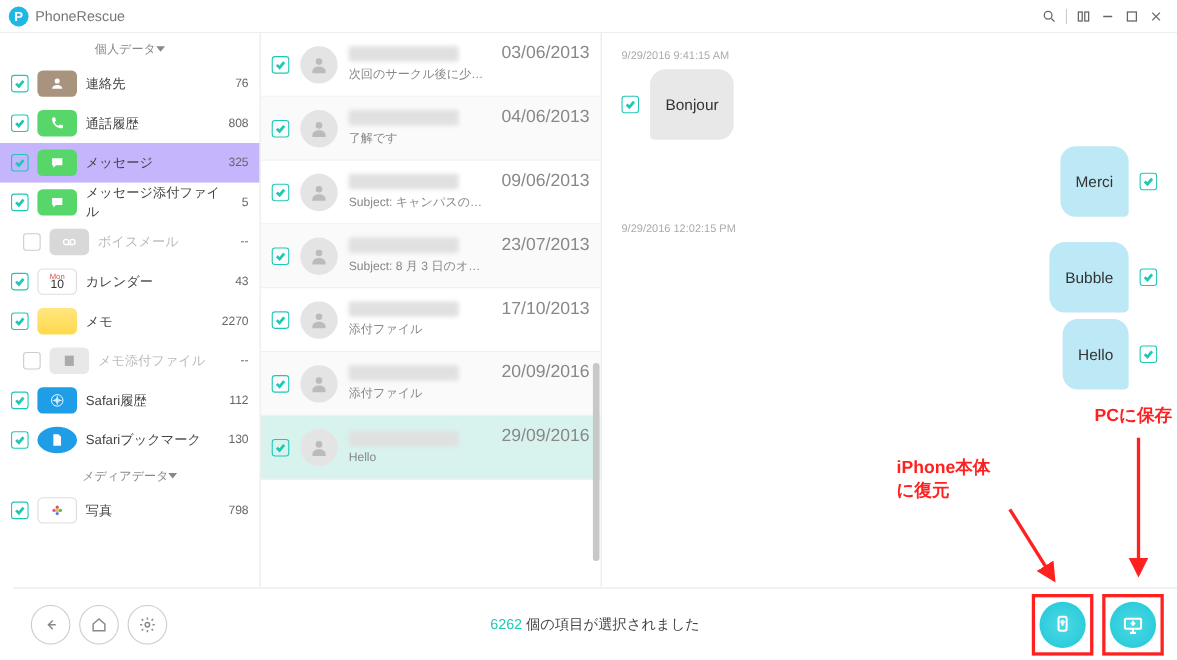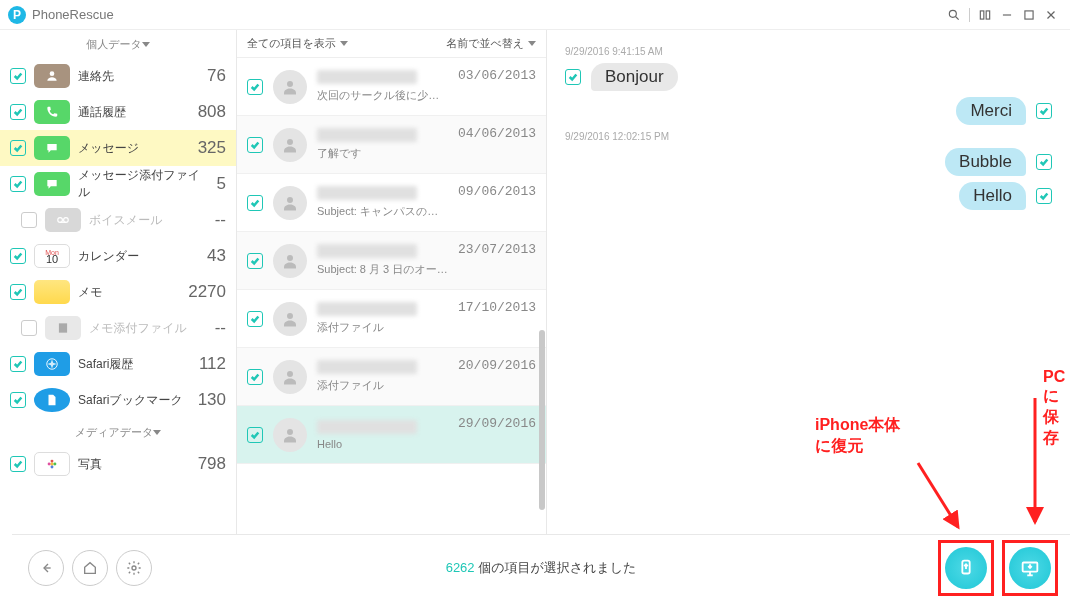--- a/index.html
+++ b/index.html
@@ -11,21 +11,21 @@
 .titlebar-spacer { flex: 1; }
 .titlebar-btn { width: 22px; height: 22px; display: flex; align-items: center; justify-content: center; color: #666; cursor: pointer; }
 .titlebar-btn svg { width: 14px; height: 14px; }
 .titlebar-sep { width: 1px; height: 14px; background: #ccc; margin: 0 4px; }
 
 .main { display: flex; height: 504px; }
 
 .sidebar { width: 237px; border-right: 1px solid #e8e8e8; overflow-y: auto; }
 .section-header { height: 28px; display: flex; align-items: center; padding: 0 12px; color: #888; font-size: 11px; justify-content: center; cursor: pointer; }
 .sidebar-item { height: 36px; display: flex; align-items: center; padding: 0 10px; cursor: pointer; gap: 8px; }
-.sidebar-item.active { background: #fef9c3; }
+.sidebar-item.active { background: #c4b5fd; }
 .sidebar-item.disabled { color: #bbb; padding-left: 21px; }
 .chk { width: 16px; height: 16px; border: 1.5px solid #1fc7b6; border-radius: 3px; display: flex; align-items: center; justify-content: center; flex-shrink: 0; }
 .chk.disabled { border-color: #ccc; }
 .chk svg { width: 10px; height: 10px; stroke: #1fc7b6; stroke-width: 3; fill: none; }
 .app-icon { width: 36px; height: 24px; border-radius: 5px; display: flex; align-items: center; justify-content: center; flex-shrink: 0; }
 .app-icon svg { width: 14px; height: 14px; }
 .ic-contacts { background: #a8937f; }
 .ic-calls { background: #57d769; }
 .ic-msg { background: #57d769; }
 .ic-attach { background: #57d769; }
@@ -34,42 +34,42 @@
 .ic-rem { background: #fff; border: 1px solid #ddd; display:flex; flex-direction:column; justify-content:center; gap:2px; padding:0 4px;}
 .ic-rem span{height:2px; background:#f0c040; border-radius:1px;}
 .ic-rem span:nth-child(2){background:#e05050;}
 .ic-rem span:nth-child(3){background:#5080e0;}
 .ic-note { background: linear-gradient(#ffe680, #ffd94d); }
 .ic-noteattach { background: #e8e8e8; }
 .ic-safari { background: #1f9de6; }
 .ic-bookmark { background: #1f9de6; border-radius:50%;}
 .ic-photos { background: #fff; border:1px solid #ddd; }
 .item-label { flex: 1; font-size: 12px; }
-.item-count { color: #666; font-size: 17px; }
+.item-count { color: #666; font-size: 11px; }
 
 .middle { width: 310px; border-right: 1px solid #e8e8e8; display: flex; flex-direction: column; position:relative;}
 .middle-header { height: 28px; display: flex; align-items: center; padding: 0 10px; border-bottom: 1px solid #eee; justify-content: space-between; }
 .dropdown-btn { display: flex; align-items: center; gap: 4px; cursor: pointer; font-size: 11px; color: #555; }
 .thread-list { flex: 1; overflow-y: auto; }
 .thread { height: 58px; display: flex; align-items: center; padding: 0 10px; gap: 10px; border-bottom: 1px solid #f0f0f0; cursor: pointer; }
 .thread.selected { background: #d8f3ee; }
 .thread:nth-child(even):not(.selected){ background:#fafafa;}
 .avatar { width: 34px; height: 34px; border-radius: 50%; background: #e4e4e4; display: flex; align-items: center; justify-content: center; flex-shrink: 0; }
 .avatar svg { width: 18px; height: 18px; fill: #bbb; }
 .thread-body { flex: 1; min-width: 0; }
 .thread-name { height: 14px; background: #e0e0e0; border-radius: 2px; width: 100px; filter: blur(2px); }
 .thread-preview { font-size: 11px; color: #888; margin-top: 4px; white-space: nowrap; overflow: hidden; text-overflow: ellipsis; }
-.thread-date { font-size: 13px; color: #888; flex-shrink: 0; align-self: flex-start; margin-top: 10px; font-family: Liberation Mono, monospace; }
+.thread-date { font-size: 16px; color: #888; flex-shrink: 0; align-self: flex-start; margin-top: 10px; }
 .middle-scroll{position:absolute; right:1px; top:300px; width:6px; height:180px; background:#c8c8c8; border-radius:3px;}
 
 .detail { flex: 1; padding: 10px 18px; overflow-y: auto; position: relative; }
 .timestamp { text-align: left; font-size: 10px; color: #aaa; margin: 6px 0; }
 .msg-row { display: flex; align-items: center; margin: 6px 0; gap: 10px; }
 .msg-row.sent { justify-content: flex-end; }
-.bubble { padding: 4px 14px; border-radius: 14px; font-size: 17px; max-width: 200px; }
+.bubble { padding: 24px 14px; border-radius: 14px; font-size: 14px; max-width: 200px; }
 .bubble.received { background: #e8e8e8; color: #333; border-bottom-left-radius: 4px; }
 .bubble.sent { background: #bde8f5; color: #333; border-bottom-right-radius: 4px; }
 
 .footer { height: 66px; border-top: 1px solid #e8e8e8; display: flex; align-items: center; padding: 0 16px; position: relative; margin-left: 12px; }
 .nav-btn { width: 36px; height: 36px; border: 1px solid #ccc; border-radius: 50%; display: flex; align-items: center; justify-content: center; margin-right: 8px; cursor: pointer; color: #888; }
 .footer-status { position: absolute; left: 50%; transform: translateX(-50%); font-size: 13px; color: #444; }
 .footer-status .count { color: #1fc7b6; }
 .footer-actions { position: absolute; right: 12px; display: flex; gap: 8px; }
 .action-wrap { border: 3px solid #ff2020; padding: 4px; }
 .action-btn { width: 42px; height: 42px; border-radius: 50%; background: radial-gradient(circle, #4dd9e6, #1fc7d6); display: flex; align-items: center; justify-content: center; cursor: pointer; }
@@ -277,30 +277,20 @@
               <circle cx="7" cy="12" r="2.5" fill="#e050a0"></circle>
             </svg>
           </div>
           <div class="item-label">写真</div>
           <div class="item-count">798</div>
         </div>
       </div>
   </div>
 
   <div class="middle">
-    <div class="middle-header">
-      <div class="dropdown-btn">
-          <span>全ての項目を表示</span>
-          <span class="caret"></span>
-        </div>
-      <div class="dropdown-btn">
-          <span>名前で並べ替え</span>
-          <span class="caret"></span>
-        </div>
-    </div>
     <div class="thread-list" id="thread-list">
         <div class="thread">
           <div class="chk">
             <svg viewBox="0 0 12 12">
               <polyline points="2,6 5,9 10,3"></polyline>
             </svg>
           </div>
           <div class="avatar">
             <svg viewBox="0 0 24 24">
               <circle cx="12" cy="8" r="4"></circle>
@@ -501,21 +491,21 @@
             <line x1="12" y1="16" x2="12" y2="20"></line>
             <path d="M12 8v4M10 10l2 2 2-2"></path>
           </svg>
         </div>
     </div>
   </div>
 </div>
 
 <div class="annotation" style="left:815px; top:415px; white-space:pre;">iPhone本体
 に復元</div>
-<div class="annotation" style="left:995px; top:368px;margin-left:48px;">PCに保存</div>
+<div class="annotation" style="left:995px; top:368px;">PCに保存</div>
 <svg class="arrow" style="left:910px; top:455px;" width="60" height="80">
     <defs>
       <marker id="ah1" markerWidth="6" markerHeight="6" refX="5" refY="3" orient="auto">
         <path d="M0,0 L6,3 L0,6 Z" fill="#ff2020"></path>
       </marker>
     </defs>
     <line x1="8" y1="8" x2="48" y2="72" stroke="#ff2020" stroke-width="3" marker-end="url(#ah1)"></line>
   </svg>
 <svg class="arrow" style="left:1020px; top:390px;" width="30" height="140">
     <defs>

